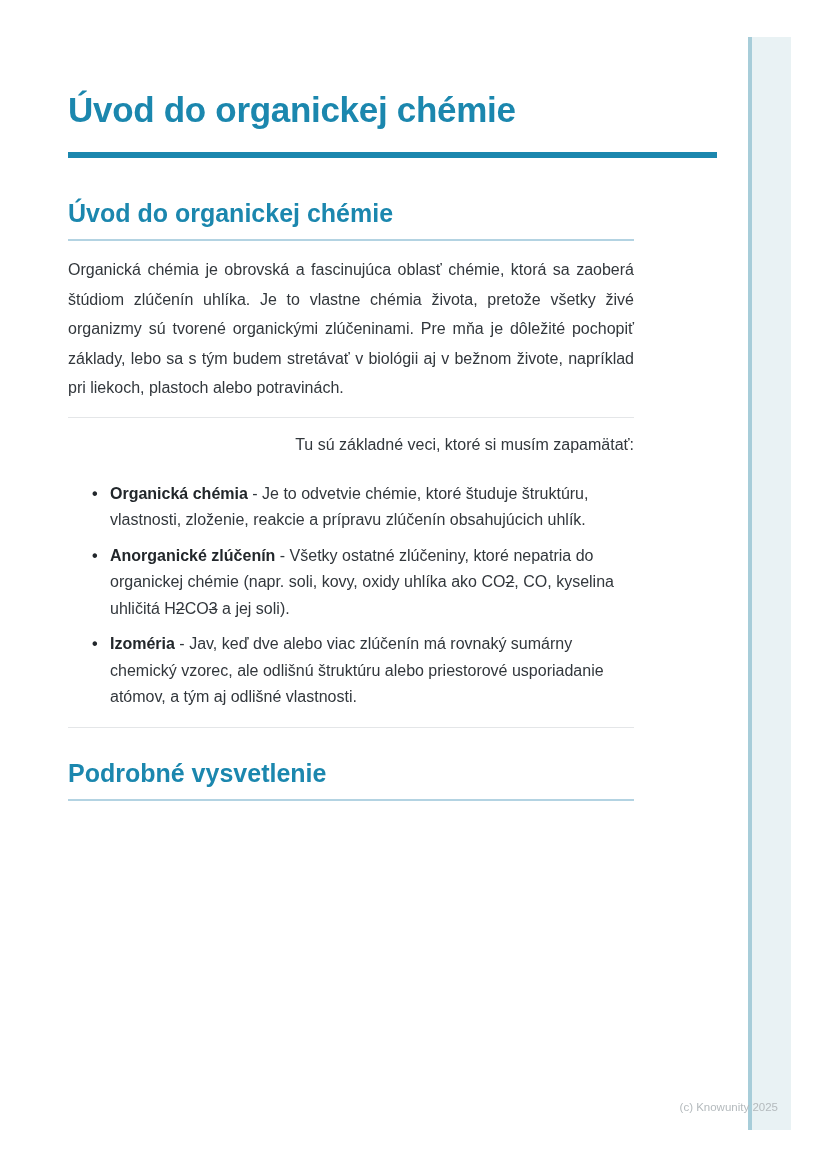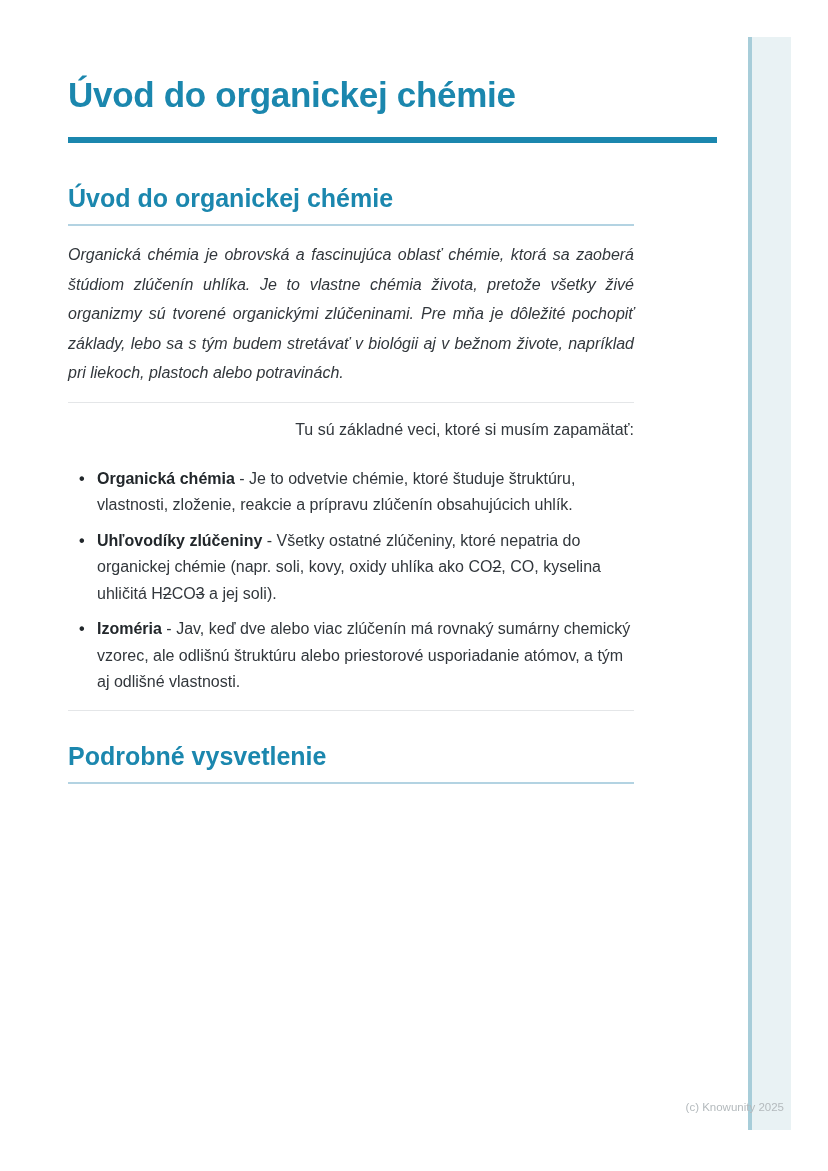--- a/index.html
+++ b/index.html
@@ -16,21 +16,21 @@
   html,body{margin:0;padding:0;}
   body{
     width:828px;height:1171px;
     background:#ffffff;
     font-family:"Liberation Sans","DejaVu Sans",sans-serif;
     position:relative;
     overflow:hidden;
   }
   .content{
     position:absolute;
-    left:68px;top:1px;
+    left:68px;top:16px;
     width:566px;
     padding-top:70px;
   }
   h1.page-title{
     margin:0;
     font-size:35px;
     line-height:48px;
     font-weight:700;
     letter-spacing:-0.3px;
     color:var(--accent);
@@ -53,39 +53,38 @@
     border-bottom:2px solid var(--underline);
   }
   h2.last-heading{margin-top:28px;}
   p.body-paragraph{
     margin:0;
     margin-top:14px;
     font-size:16px;
     line-height:29.5px;
     color:var(--body-text);
     text-align:justify;
-    font-style:italic;
   }
   p.list-intro{
     margin:0;
     margin-top:14px;
     font-size:16px;
     line-height:26px;
     color:var(--body-text);
     text-align:right;
   }
   hr.section-divider{
     border:none;
     border-top:1px solid var(--divider);
     margin:0;
     margin-top:14px;
     width:566px;
   }
   ul.definitions-list{
-    margin:3px;
+    margin:16px;
     margin-top:23px;
     padding:0;
     list-style:none;
   }
   ul.definitions-list li{
     position:relative;
     margin:0 0 9px 0;
     padding-left:26px;
     font-size:16px;
     line-height:26.5px;
@@ -110,21 +109,21 @@
     position:absolute;
     left:748px;
     top:37px;
     width:43px;
     height:1093px;
     background:var(--bar-fill);
     border-left:4px solid var(--bar-edge);
   }
   .footer-credit{
     position:absolute;
-    right:44px;
+    right:50px;
     top:1101px;
     font-size:11.5px;
     color:var(--footer-text);
     z-index:2;
   }
 </style>
 </head>
 <body>
 
 <div class="content">
@@ -137,21 +136,21 @@
 
   <p class="body-paragraph">Organická chémia je obrovská a fascinujúca oblasť chémie, ktorá sa zaoberá štúdiom zlúčenín uhlíka. Je to vlastne chémia života, pretože všetky živé organizmy sú tvorené organickými zlúčeninami. Pre mňa je dôležité pochopiť základy, lebo sa s tým budem stretávať v biológii aj v bežnom živote, napríklad pri liekoch, plastoch alebo potravinách.</p>
 
   <hr class="section-divider">
 
 
   <p class="list-intro">Tu sú základné veci, ktoré si musím zapamätať:</p>
 
   <ul class="definitions-list">
       <li><strong>Organická chémia</strong> - Je to odvetvie chémie, ktoré študuje štruktúru, vlastnosti, zloženie, reakcie a prípravu zlúčenín obsahujúcich uhlík.</li>
-      <li><strong>Uhľovodíky zlúčeniny</strong> - Všetky ostatné zlúčeniny, ktoré nepatria do organickej chémie (napr. soli, kovy, oxidy uhlíka ako CO<s>2</s>, CO, kyselina uhličitá H<s>2</s>CO<s>3</s> a jej soli).</li>
+      <li><strong>Anorganické zlúčenín</strong> - Všetky ostatné zlúčeniny, ktoré nepatria do organickej chémie (napr. soli, kovy, oxidy uhlíka ako CO<s>2</s>, CO, kyselina uhličitá H<s>2</s>CO<s>3</s> a jej soli).</li>
       <li><strong>Izoméria</strong> - Jav, keď dve alebo viac zlúčenín má rovnaký sumárny chemický vzorec, ale odlišnú štruktúru alebo priestorové usporiadanie atómov, a tým aj odlišné vlastnosti.</li>
     </ul>
 
   <hr class="section-divider">
 
   <h2 class="section-heading last-heading">Podrobné vysvetlenie</h2>
 
 </div>
 
 <div class="side-accent-bar"></div>

